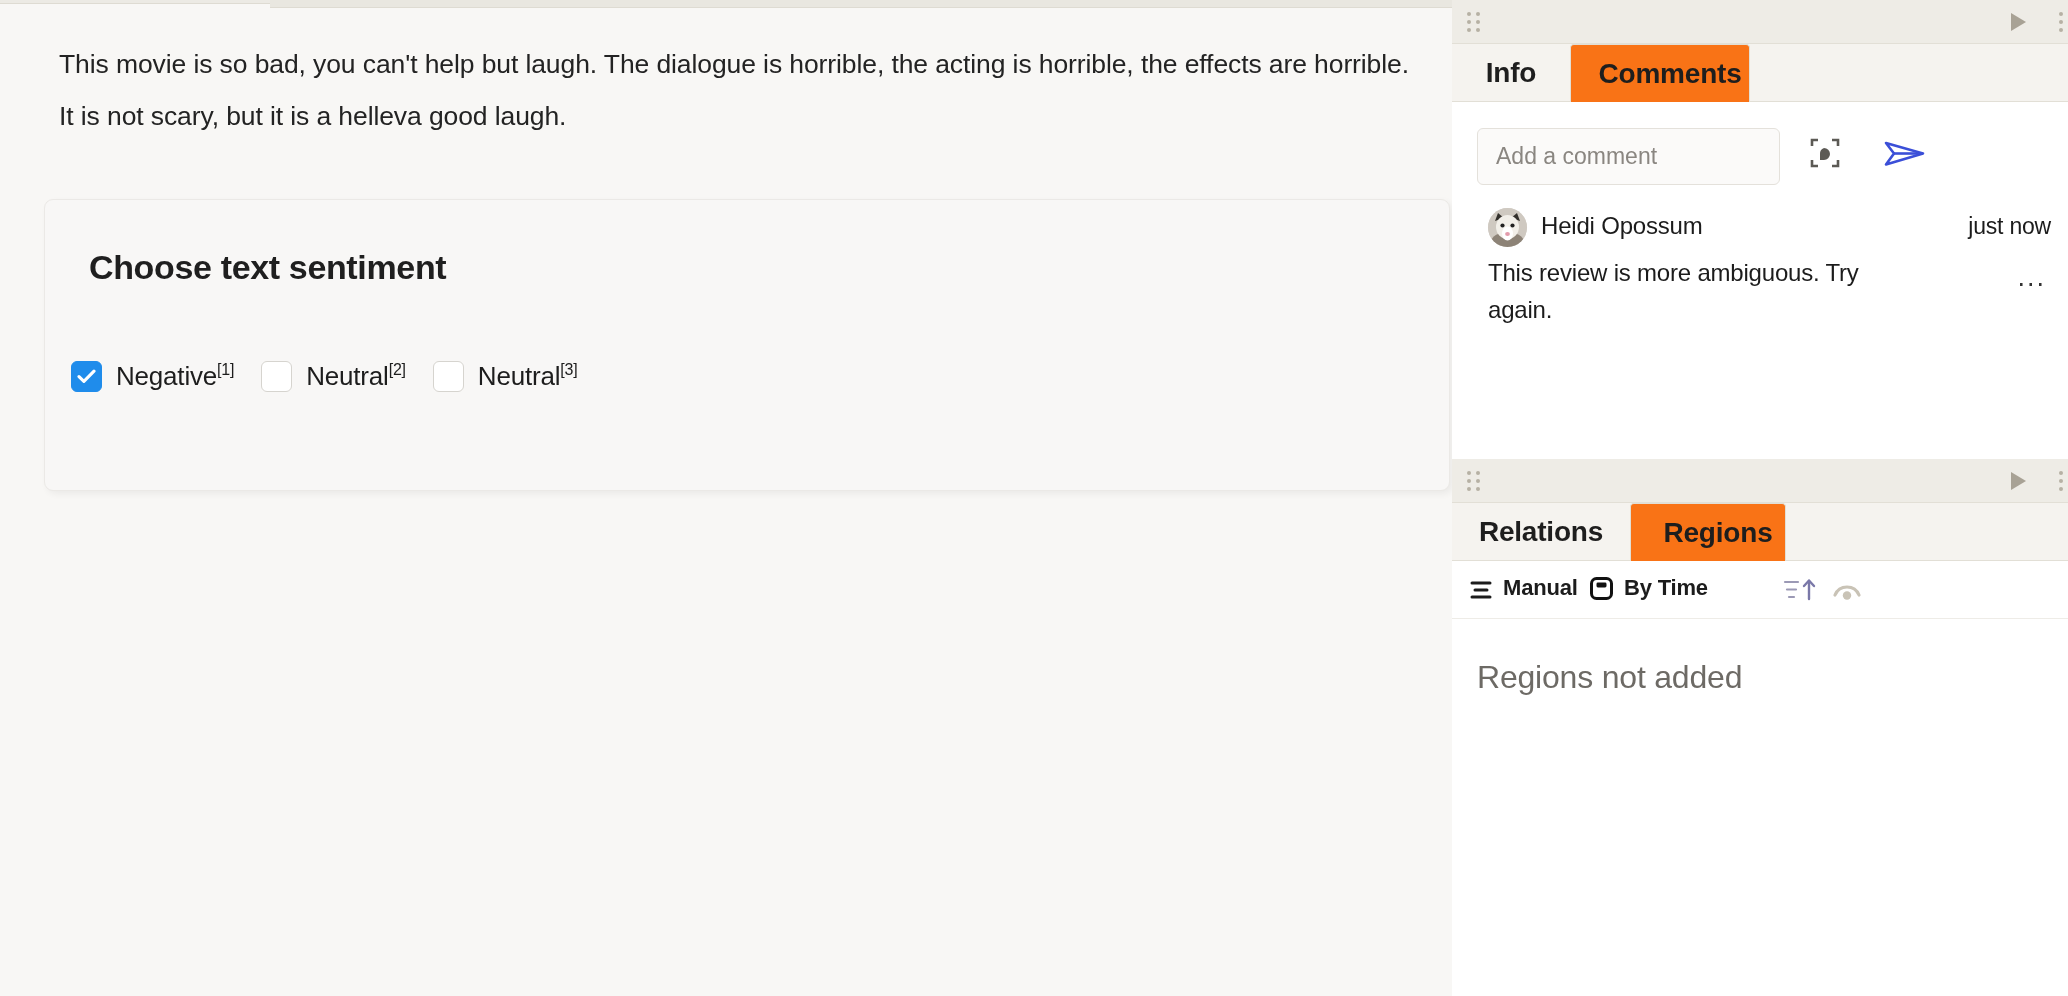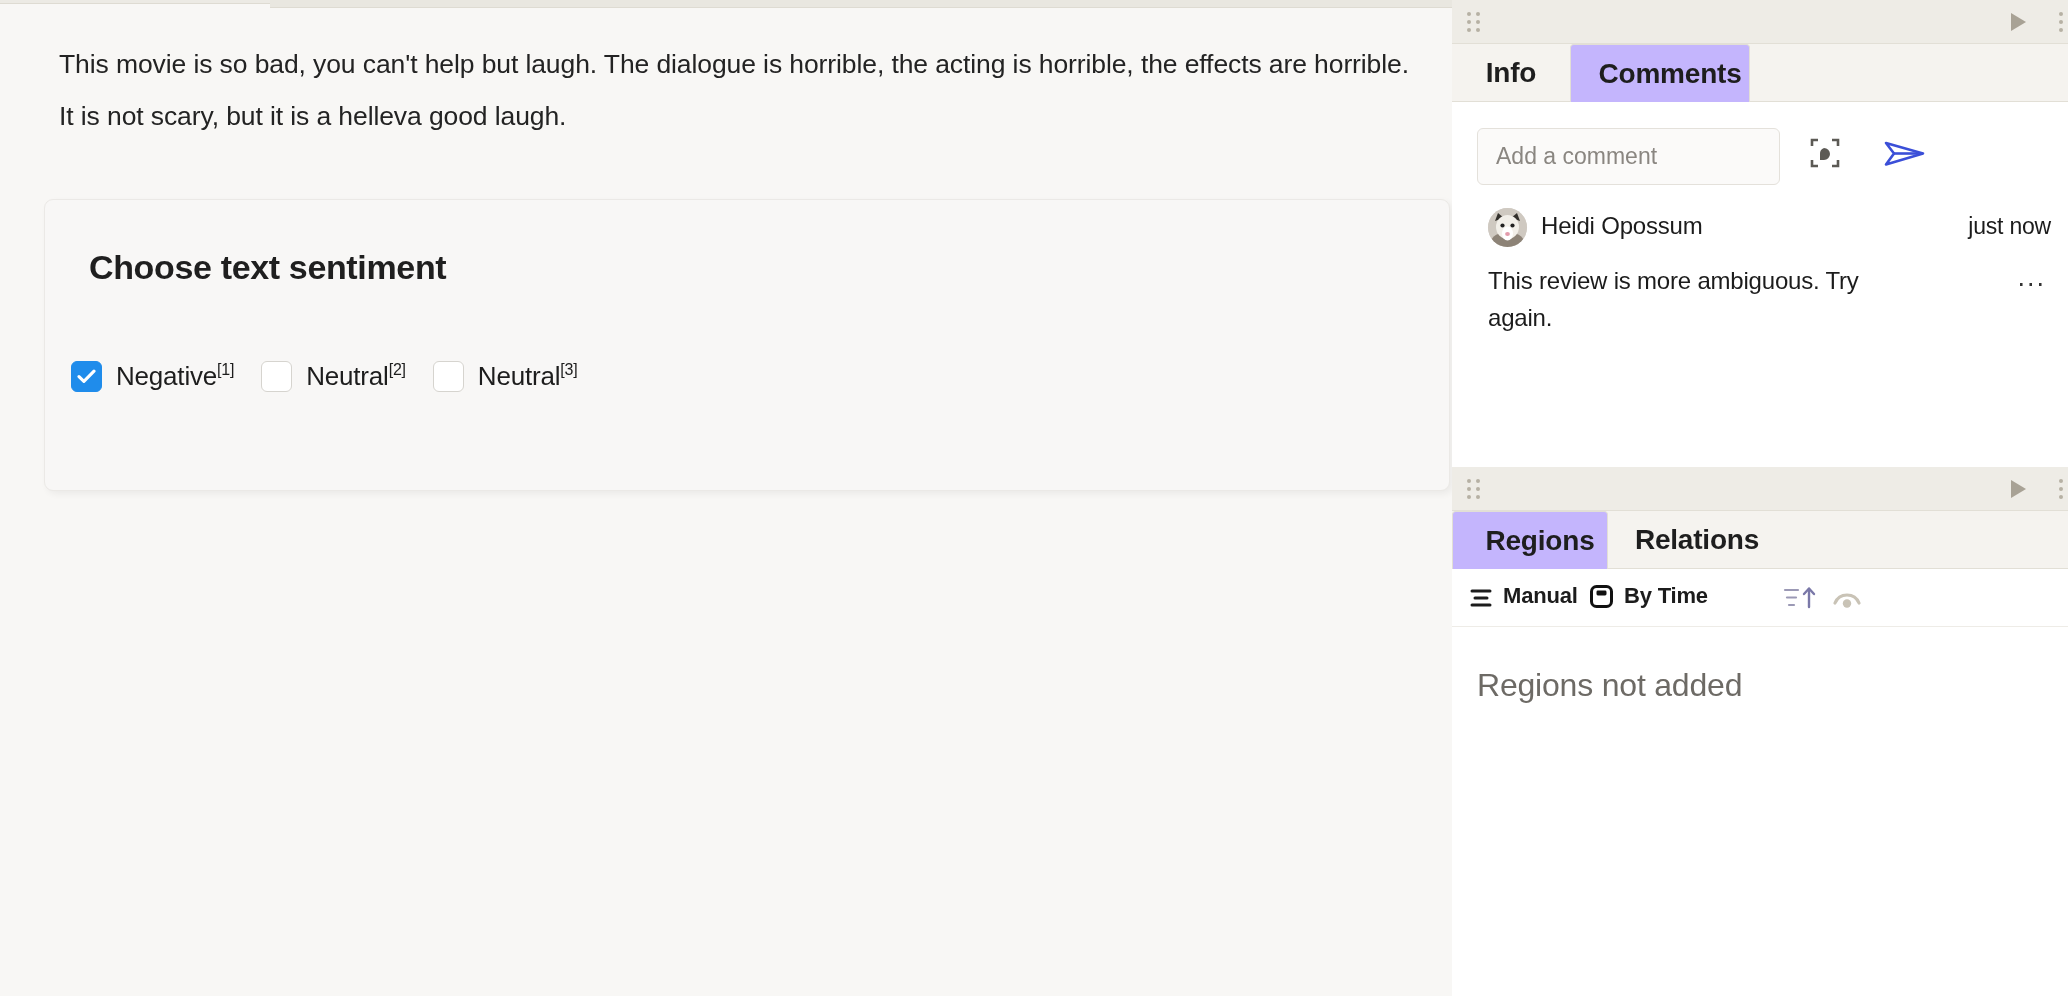--- a/index.html
+++ b/index.html
@@ -111,21 +111,21 @@
     display: flex; align-items: stretch;
   }
   .tab {
     display: flex; align-items: center; justify-content: center;
     font-size: 28px; color: #1e1e1e; font-weight: bold;
     letter-spacing: -0.2px; cursor: pointer;
     background: transparent; border: 1px solid transparent; border-bottom: none;
     position: relative;
   }
   .tab.active {
-    background: #c4b5fd;
+    background: #f97316;
     border-color: #e2dfd6;
     border-top-left-radius: 4px; border-top-right-radius: 4px;
     margin-bottom: -1px; z-index: 2; padding-left: 20px;
   }
 
   
   #comments-panel { position: relative; width: 616px; background: #ffffff; }
   #comment-compose {
     position: relative; height: 106px;
   }
@@ -150,21 +150,21 @@
   }
   .comment-author {
     position: absolute; left: 64px; top: 4px;
     font-size: 24px; color: #1c1c1c; letter-spacing: -0.2px;
   }
   .comment-time {
     position: absolute; right: -8px; top: 5px;
     font-size: 23px; color: #1c1c1c; letter-spacing: -0.2px;
   }
   .comment-body {
-    position: relative; margin-top: 8px; margin-left: 11px;
+    position: relative; margin-left: 11px;
     width: 372px;
     font-size: 24px; line-height: 37px; color: #1c1c1c; letter-spacing: -0.2px;
   }
   .comment-menu {
     position: absolute; right: 22px; top: 64px;
     font-size: 27px; color: #333; letter-spacing: 2px; cursor: pointer;
     line-height: 10px;
   }
 
   
@@ -312,22 +312,22 @@
     </span>
     <span class="collapse-arrow"></span>
     <span class="kebab-v">
       <i></i>
         <i></i>
         <i></i>
     </span>
   </div>
 
   <div class="tabstrip">
+    <div class="tab" style="width:178px">Relations</div>
     <div class="tab active" style="width:156px">Regions</div>
-    <div class="tab" style="width:178px">Relations</div>
   </div>
 
   <div id="regions-panel">
 
     <div id="regions-toolbar">
 
       <div class="tool-group" id="tool-manual">
         <span style="margin-right:10px;display:flex">
           <svg width="24" height="22" viewBox="0 0 24 22" aria-hidden="true">
             <path d="M3 4 H21" stroke="#1c1c1c" stroke-width="3" stroke-linecap="round"></path>

